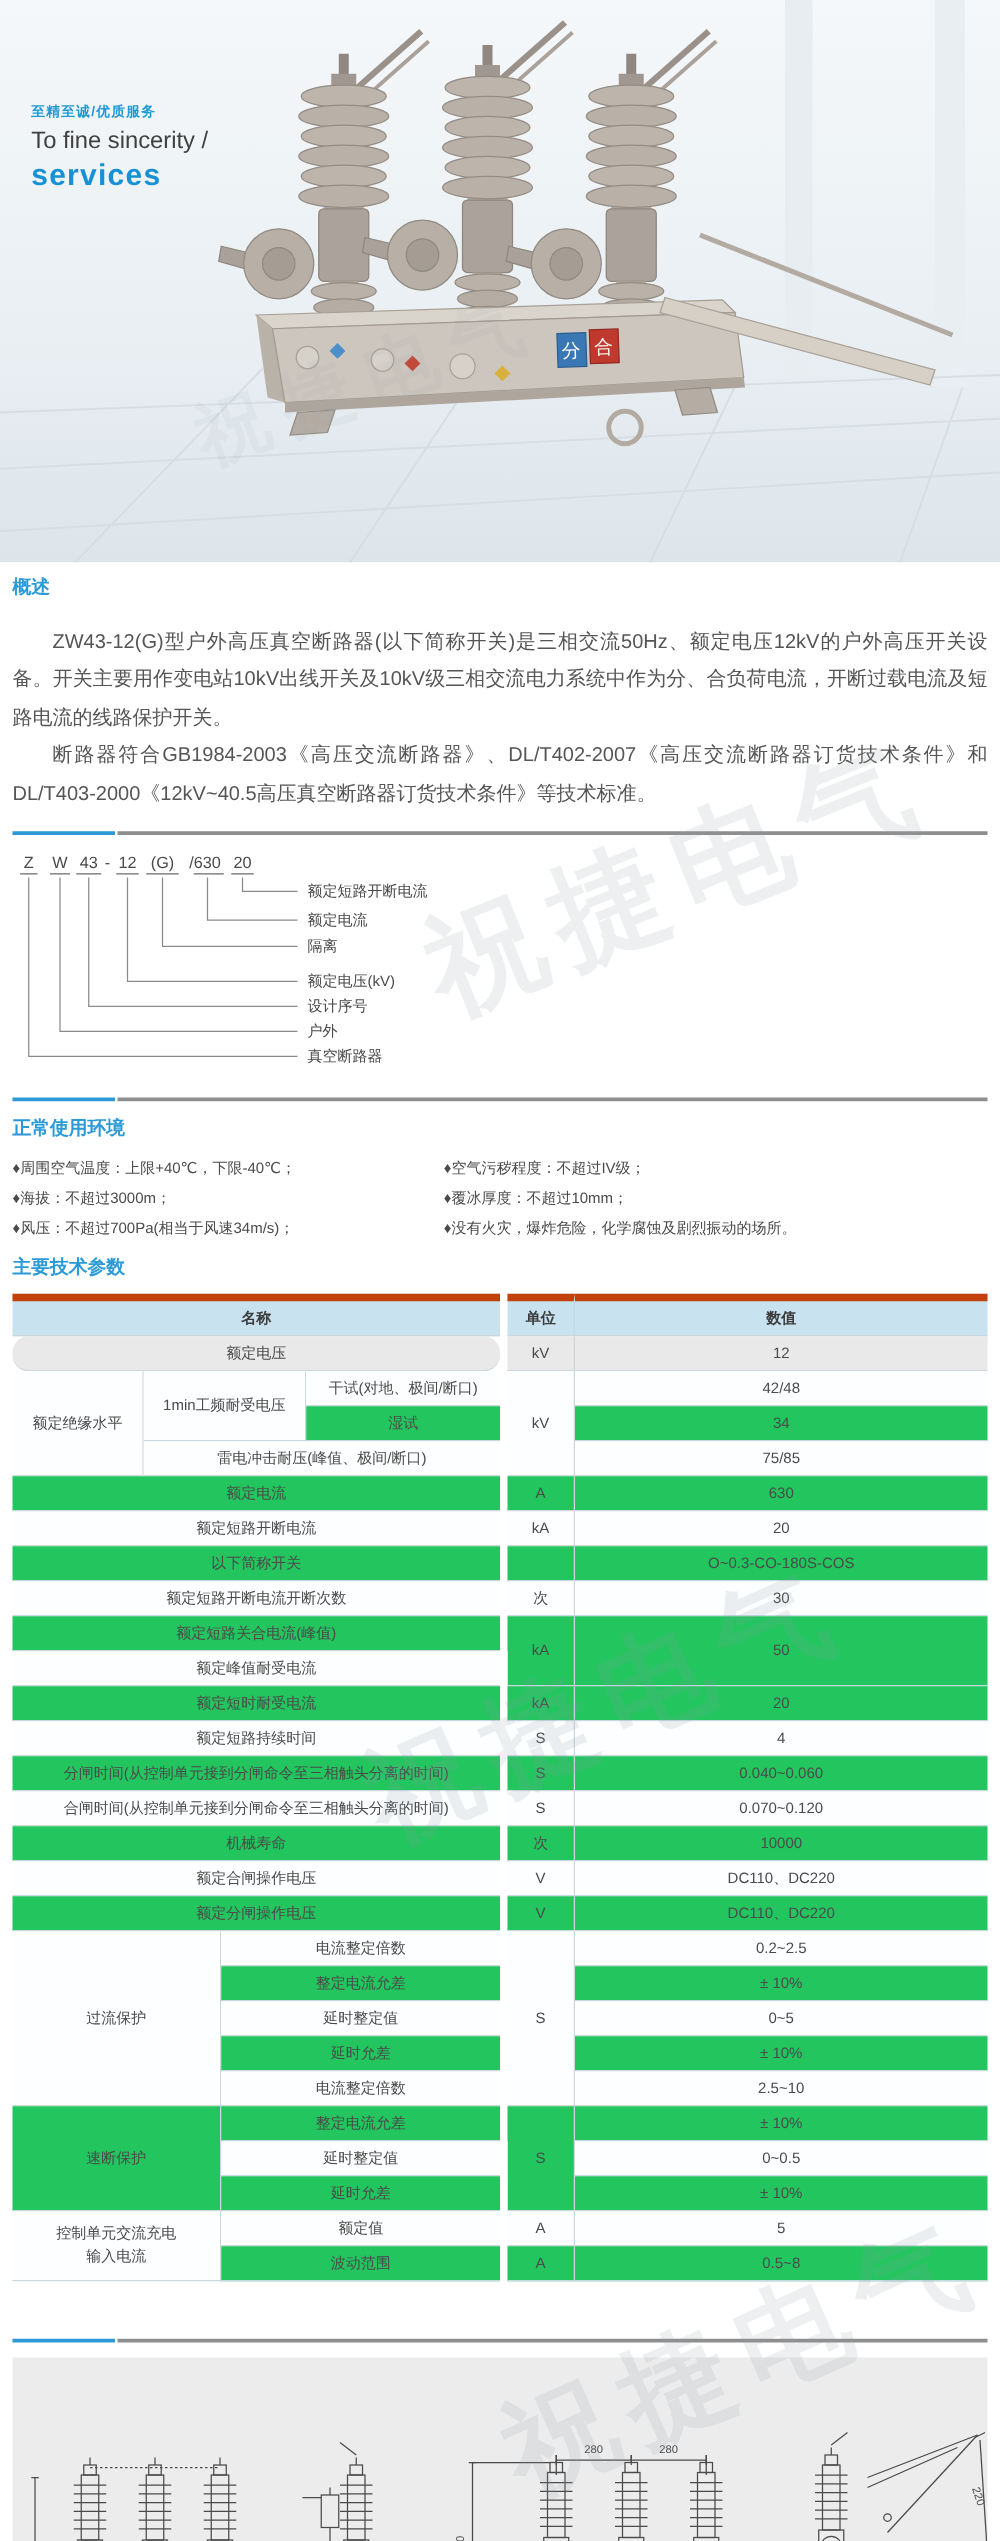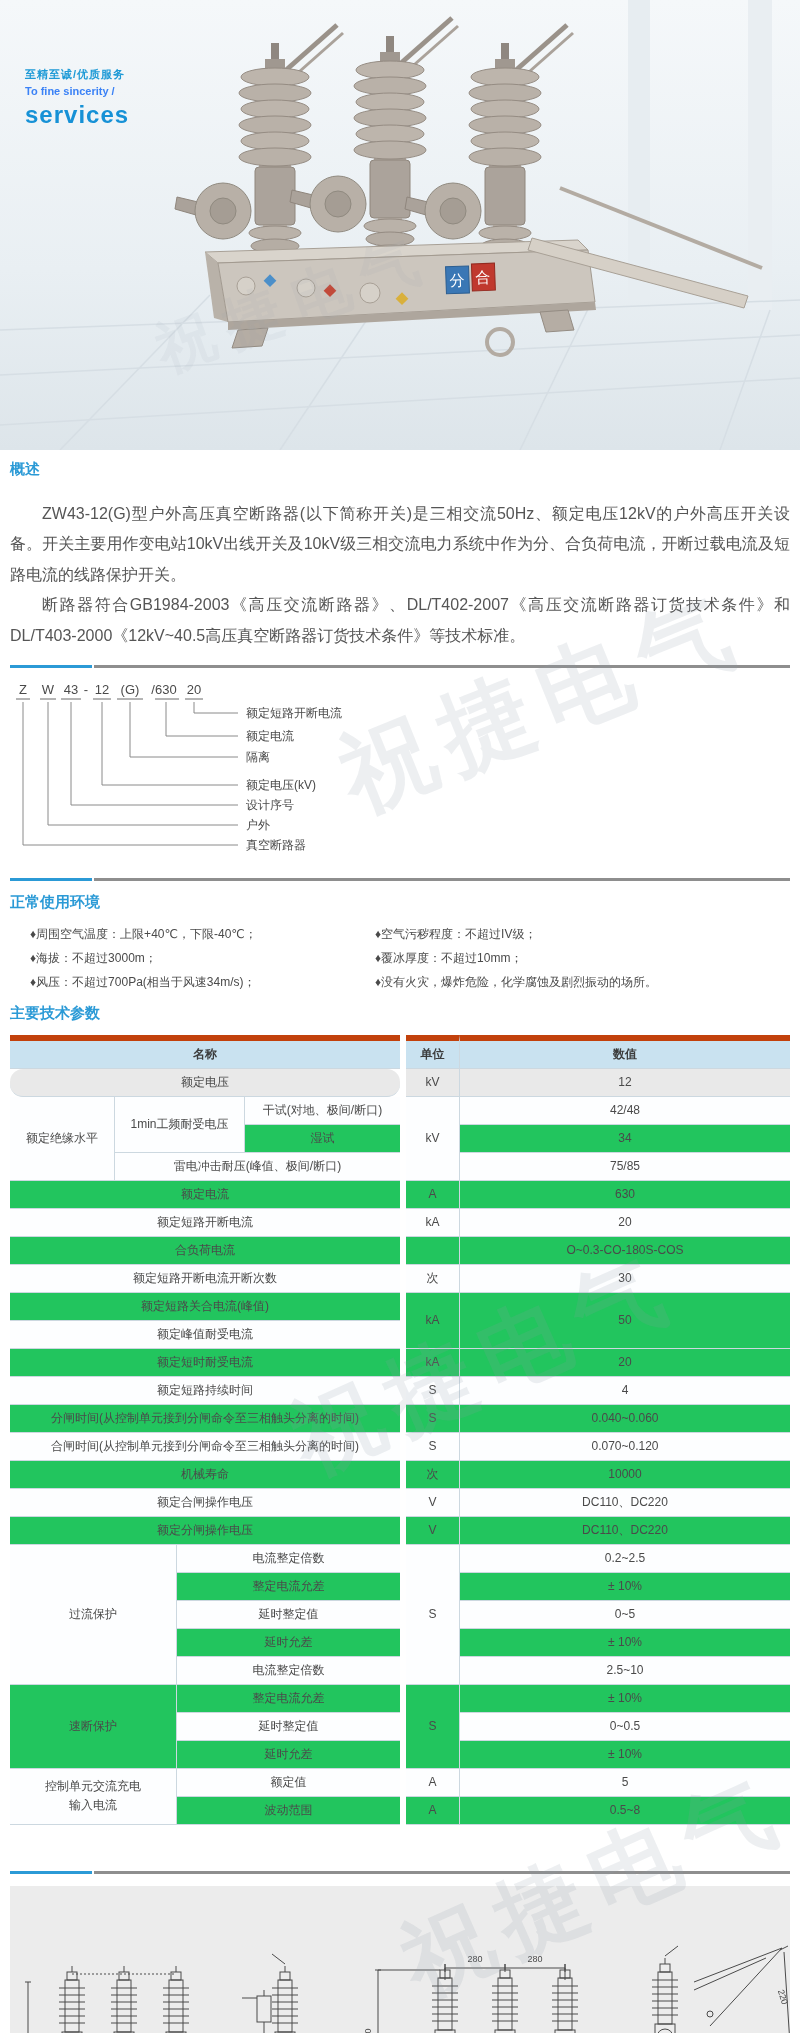--- a/index.html
+++ b/index.html
@@ -2,39 +2,39 @@
 <html><head>
 <meta charset="utf-8">
 <style>
   html,body{margin:0;padding:0;}
   body{width:800px;height:2033px;overflow:hidden;background:#fff;
        font-family:"Liberation Sans","DejaVu Sans",sans-serif;color:#4a4a4a;}
   .page{position:relative;width:800px;height:2033px;overflow:hidden;}
 
   
   .hero{position:relative;width:800px;height:450px;overflow:hidden;}
-  .slogan{position:absolute;left:25px;top:68px;line-height:1.25;}
+  .slogan{position:absolute;left:25px;top:84px;line-height:1.25;}
   .slogan .cn{font-size:11px;font-weight:bold;color:#1e9ad6;letter-spacing:1px;}
-  .slogan .en1{font-size:11px;color:#3b82f6;margin-top:3px;font-weight:bold;}
+  .slogan .en1{font-size:19px;color:#404040;margin-top:3px;}
   .slogan .en2{font-size:24px;font-weight:bold;color:#1691d6;letter-spacing:1px;margin-top:1px;}
 
   
   .sec-head{margin:0 10px;font-size:15px;font-weight:bold;color:#2b9ad6;}
   .divider{display:flex;align-items:center;height:3px;margin:0 10px;}
   .divider .blue{width:82px;height:3px;background:#2b9ad6;}
   .divider .gray{flex:1;height:3px;background:#8e8e8e;margin-left:2px;}
   .para{margin:20px 10px 0 10px;font-size:16px;line-height:1.9;color:#555;text-indent:2em;text-align:justify;}
   .watermark{position:absolute;font-size:86px;font-weight:bold;color:rgba(140,155,168,0.16);
              letter-spacing:14px;white-space:nowrap;pointer-events:none;z-index:5;}
 
   
   .env-cols{display:flex;margin:10px 10px 0 10px;font-size:12px;color:#4a4a4a;}
   .env-col{width:345px;}
   .env-col.right{width:auto;}
-  .env-item{line-height:24px;height:24px;white-space:nowrap;margin-left:20px;}
+  .env-item{line-height:24px;height:24px;white-space:nowrap;}
 
   
   table.params{border-collapse:separate;border-spacing:0;table-layout:fixed;
                width:780px;margin:12px 10px 0 10px;font-size:12px;color:#4a4a4a;}
   table.params td{border-bottom:1px solid #ccd8e0;padding:5px 2px;text-align:center;
                   vertical-align:middle;overflow:hidden;background:#fdfeff;}
   tr.rh td{background:#c9e2f0;font-weight:bold;color:#3c3c3c;border-top:6px solid #c2410c;}
   tr.rg td{background:#e9e9e9;}
   tr.rb td{background:#22c55e;}
   tr.rw td{background:#fdfeff;}
@@ -273,21 +273,21 @@
             <td class="vr">A</td>
             <td class="">630</td>
           </tr>
           <tr class="rw">
             <td colspan="4" class="nm">额定短路开断电流</td>
             <td class="sp"></td>
             <td class="vr">kA</td>
             <td class="">20</td>
           </tr>
           <tr class="rb">
-            <td colspan="4" class="nm">合负荷电流</td>
+            <td colspan="4" class="nm">以下简称开关</td>
             <td class="sp"></td>
             <td class="vr"></td>
             <td class="">O~0.3-CO-180S-COS</td>
           </tr>
           <tr class="rw">
             <td colspan="4" class="nm">额定短路开断电流开断次数</td>
             <td class="sp"></td>
             <td class="vr">次</td>
             <td class="">30</td>
           </tr>

